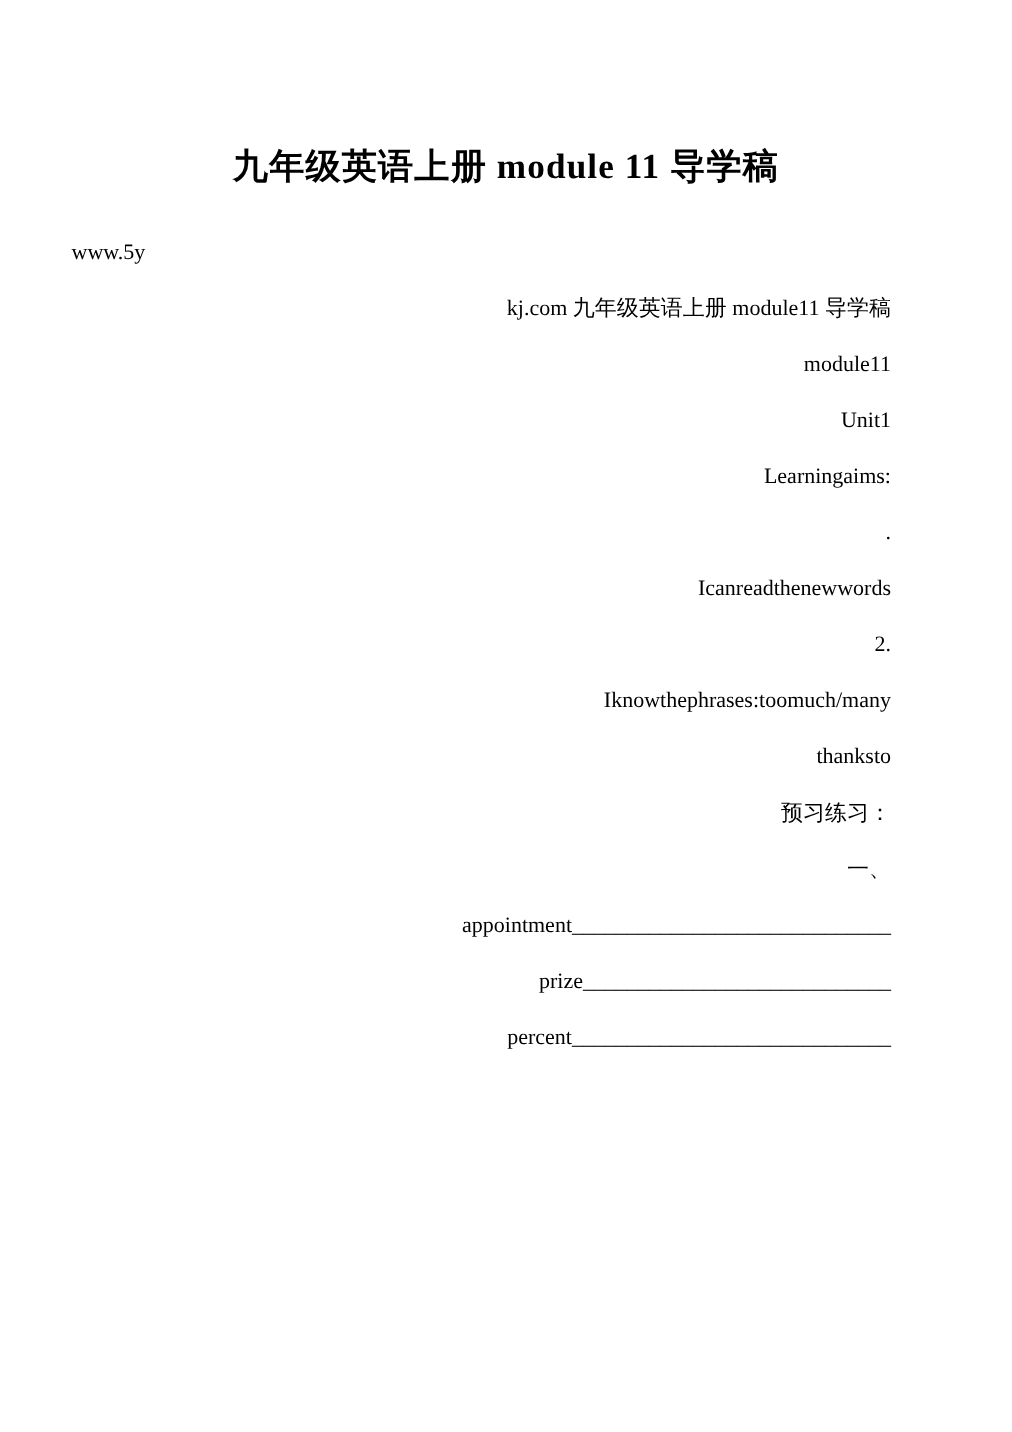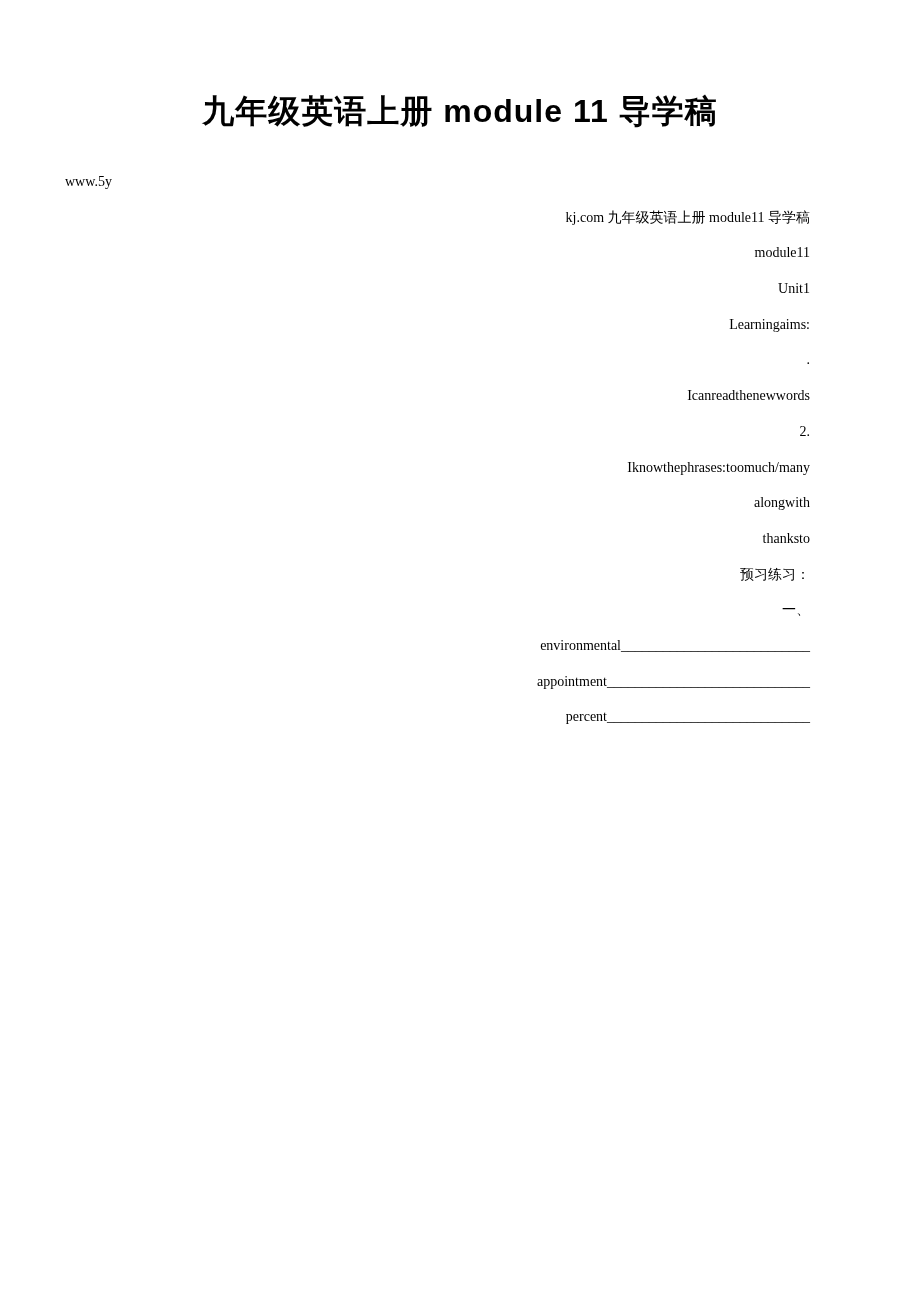--- a/index.html
+++ b/index.html
@@ -6,29 +6,30 @@
     margin: 0;
     padding: 0;
     background: #ffffff;
     width: 920px;
     font-family: "SimSun", "宋体", serif;
   }
   .page {
     padding: 90px 110px 60px 110px;
   }
   .title {
-    font-family: Liberation Sans, sans-serif;
+    font-family: Liberation Serif, serif;
     font-size: 32px;
     font-weight: bold;
     text-align: center;
     margin-bottom: 30px;
     letter-spacing: 1px;
+    margin-top: 40px;
   }
   .line {
-    font-size: 14px;
+    font-size: 20px;
     line-height: 2.55;
     color: #000;
     white-space: nowrap;
   }
   .first {
     margin-left: -45px;
   }
   .indent {
     text-indent: 0;
     text-align: right;
@@ -41,20 +42,19 @@
   <div class="title">九年级英语上册 module 11 导学稿</div>
   <div class="line first">www.5y</div>
   <div class="line indent">kj.com    九年级英语上册 module11 导学稿</div>
   <div class="line indent">module11</div>
   <div class="line indent">Unit1</div>
   <div class="line indent">Learningaims:</div>
   <div class="line indent">.</div>
   <div class="line indent">Icanreadthenewwords</div>
   <div class="line indent">2.</div>
   <div class="line indent">Iknowthephrases:toomuch/many</div>
-  <div class="line indent">alongwith</div>
   <div class="line indent">thanksto</div>
   <div class="line indent">预习练习：</div>
   <div class="line indent">一、</div>
-  <div class="line indent">environmental___________________________</div>
   <div class="line indent">appointment_____________________________</div>
+  <div class="line indent">prize____________________________</div>
   <div class="line indent">percent_____________________________</div>
 </div>
 
 </body></html>

